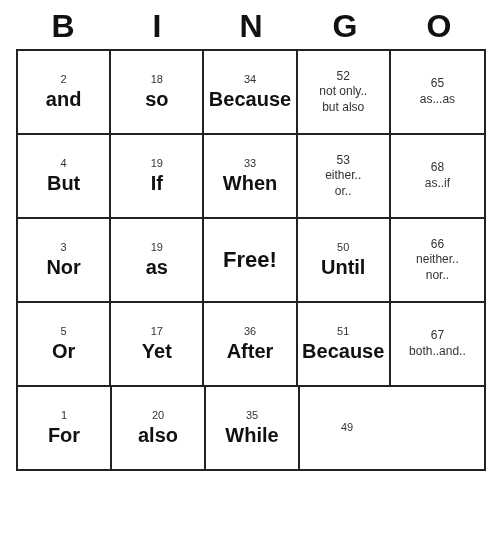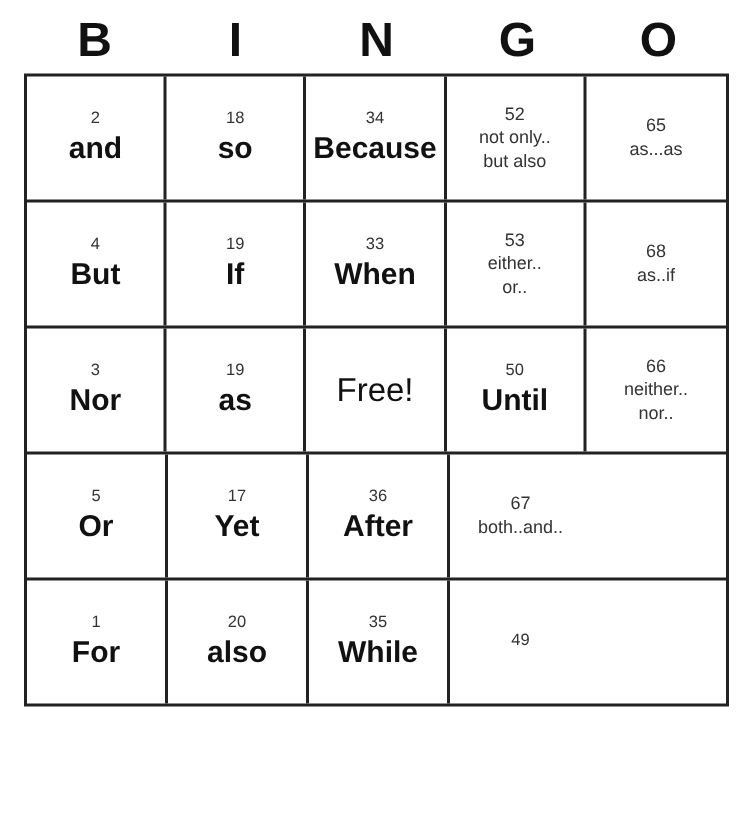--- a/index.html
+++ b/index.html
@@ -62,21 +62,21 @@
       font-weight: bold;
       line-height: 1.2;
     }
     .cell-small-text {
       font-size: 12px;
       color: #333;
       line-height: 1.3;
     }
     .free-cell {
       font-size: 22px;
-      font-weight: normal;
+      font-weight: bold;
       color: #111;
     }
   </style>
 </head>
 <body>
 
 <div class="bingo-header">
   <div class="bingo-header-cell">B</div>
   <div class="bingo-header-cell">I</div>
   <div class="bingo-header-cell">N</div>
@@ -160,20 +160,24 @@
         </div>
       <div class="bingo-cell">
           <span class="cell-number">17</span>
           <span class="cell-word">Yet</span>
         </div>
       <div class="bingo-cell">
           <span class="cell-number">36</span>
           <span class="cell-word">After</span>
         </div>
       <div class="bingo-cell">
+          <span class="cell-number">51</span>
+          <span class="cell-word">Because</span>
+        </div>
+      <div class="bingo-cell">
           <span class="cell-small-text">67</span>
           <span class="cell-small-text" style="white-space:pre-line">both..and..</span>
         </div>
     </div>
     <div class="bingo-row">
       <div class="bingo-cell">
           <span class="cell-number">1</span>
           <span class="cell-word">For</span>
         </div>
       <div class="bingo-cell">

